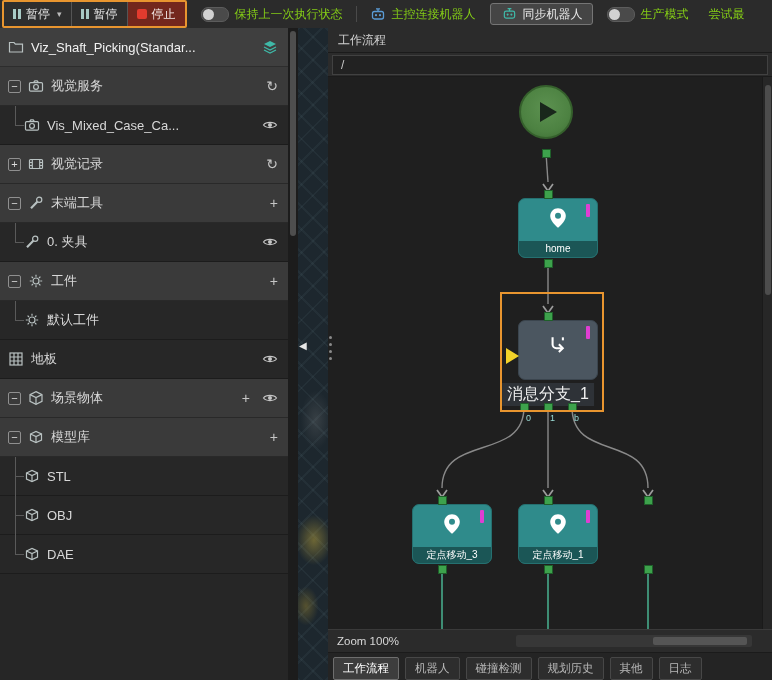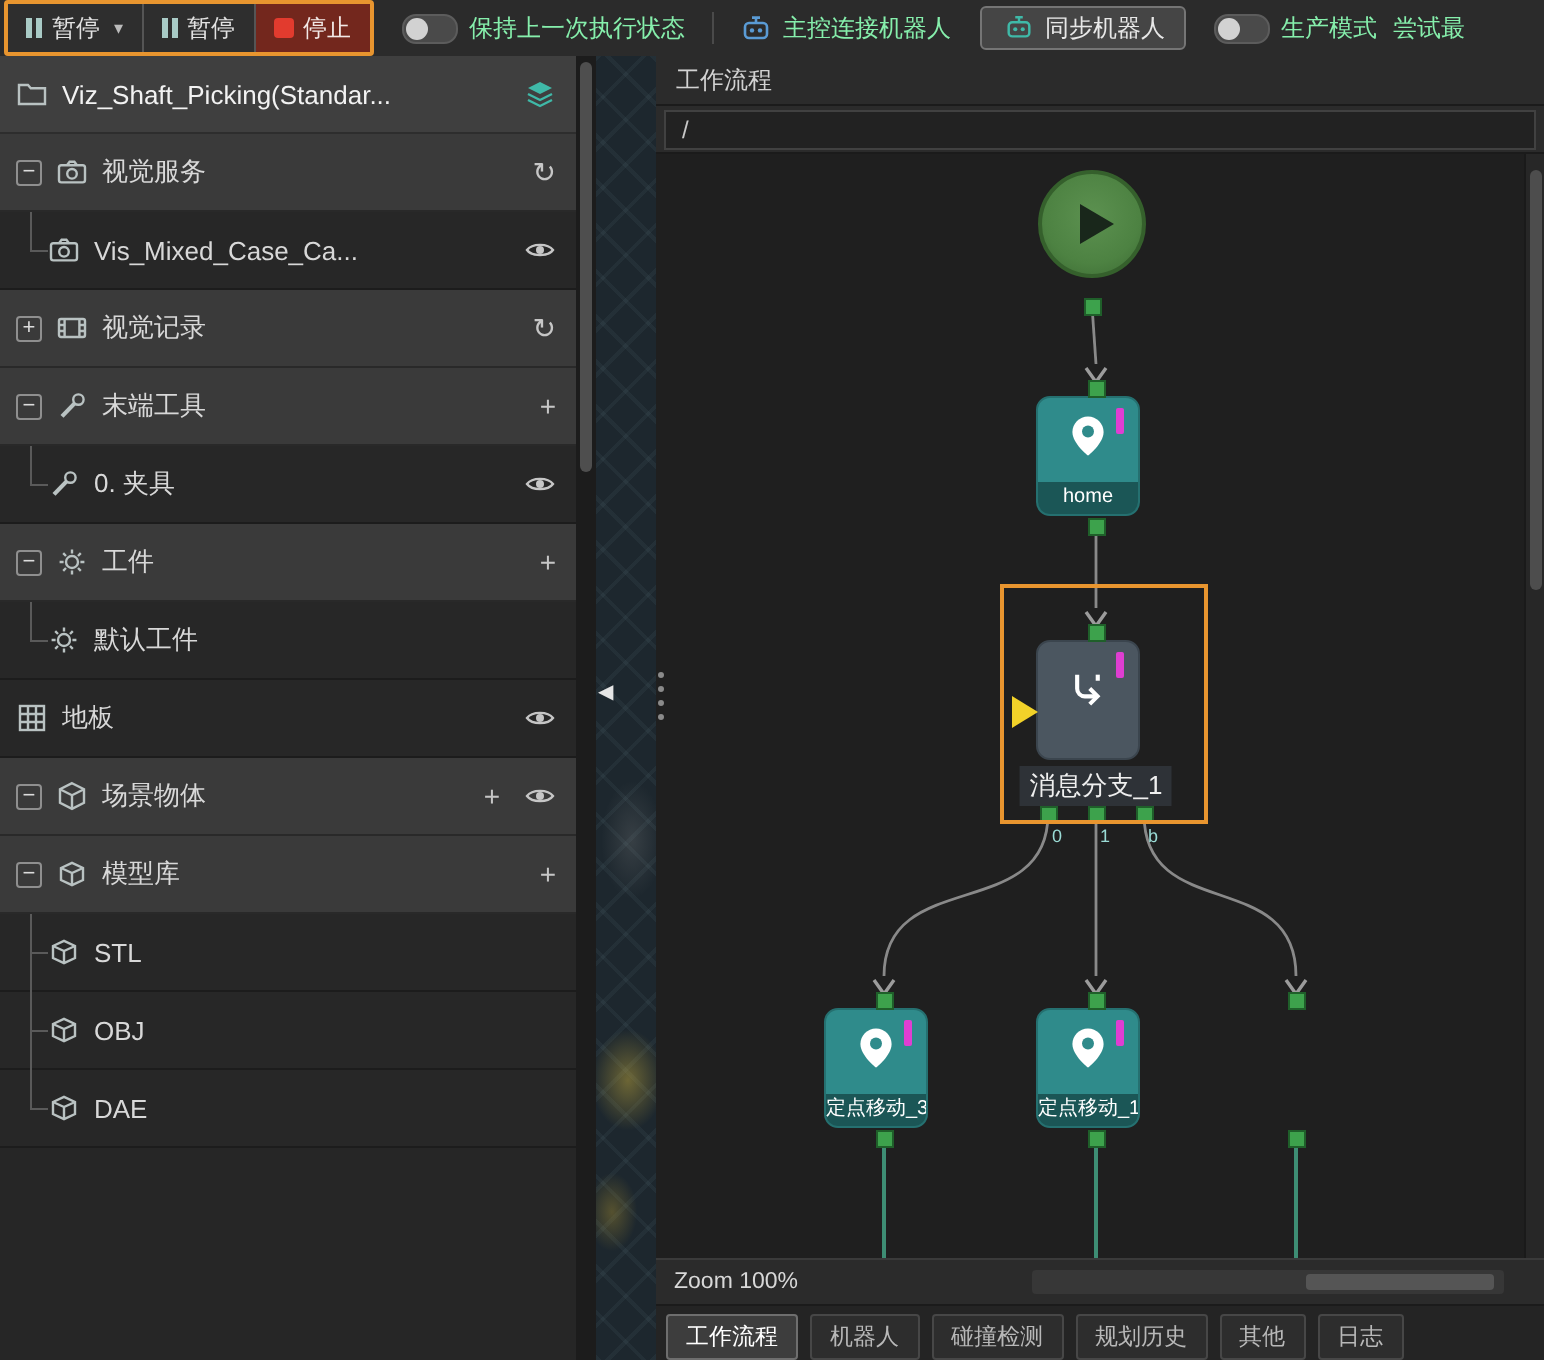--- a/index.html
+++ b/index.html
@@ -14,29 +14,29 @@
           color:#e2e2e2;font-size:12px;font-family:inherit;border-right:1px solid #555;cursor:pointer;}
   .tb-btn:last-child{border-right:none;}
   .tb-btn.stop{background:#73271d;color:#f2e8e6;}
   .pause-icon{display:inline-flex;gap:2px;}
   .pause-icon i{display:block;width:3px;height:10px;background:#a9cbc6;}
   .stop-icon{display:inline-block;width:10px;height:10px;border-radius:2px;background:var(--stop-red,#e23b2e);}
   .caret{font-size:9px;color:#bbb;margin-left:2px;}
   .toggle{width:26px;height:13px;border-radius:7px;background:#4a4a4a;border:1px solid #5c5c5c;
           position:relative;margin-left:14px;flex:none;cursor:pointer;}
   .toggle .knob{position:absolute;left:1px;top:1px;width:11px;height:11px;border-radius:50%;background:#d2d2d2;}
-  .tb-label{font-size:12px;color:#86efac;margin-left:6px;}
+  .tb-label{font-size:12px;color:#84cc16;margin-left:6px;}
   .vsep{display:inline-block;width:1px;height:16px;background:#4a4a4a;margin:0 11px 0 13px;}
   .robot-ic{display:inline-flex;width:16px;height:16px;margin-left:2px;}
   .robot-ic.blue{color:var(--accent-blue,#5a9bd5);}
   .robot-ic.teal{color:var(--sync-teal,#3fb9a8);}
   .sync-btn{display:flex;align-items:center;gap:5px;height:22px;padding:0 9px;margin-left:14px;
             background:#454545;border:1px solid #757575;border-radius:3px;color:#e8e8e8;
             font-size:12px;font-family:inherit;cursor:pointer;}
-  .try-label{margin-left:8px;}
+  .try-label{margin-left:20px;}
   
   .sidebar{position:absolute;left:0;top:28px;width:288px;height:652px;background:#262626;overflow:hidden;}
   .srow{display:flex;align-items:center;height:39px;padding:0 6px 0 8px;box-sizing:border-box;
         border-bottom:1px solid rgba(0,0,0,.28);font-size:13px;color:#d8d8d8;cursor:pointer;}
   .srow.root{background:#3f3f3f;color:#f2f2f2;}
   .srow.group{background:#3a3a3a;}
   .srow.leaf,.srow.leaf-top{background:#272727;}
   .tree{position:relative;width:16px;height:39px;flex:none;}
   .tree::before{content:"";position:absolute;left:7px;top:0;bottom:0;width:1px;background:#5a5a5a;}
   .tree.end::before{bottom:19px;}
@@ -73,32 +73,32 @@
   .canvas{position:relative;height:552px;background:#1f1f1f;overflow:hidden;}
   #edges{position:absolute;left:0;top:0;}
   .edge{stroke:#8f8f8f;fill:none;stroke-width:1.4;opacity:.95;}
   .chev{stroke:#9c9c9c;fill:none;stroke-width:1.7;}
   .tail{stroke:var(--tail,#3e8d74);fill:none;stroke-width:2;}
   .start-node{position:absolute;width:54px;height:54px;border-radius:50%;z-index:3;
               background:radial-gradient(circle at 50% 42%, #5c9150, var(--start-green,#4d8242) 62%, #3c6a33);
               border:2px solid #35602c;box-sizing:border-box;display:flex;align-items:center;justify-content:center;cursor:pointer;}
   .start-node .tri{width:0;height:0;border-left:17px solid #19271b;border-top:10px solid transparent;
                    border-bottom:10px solid transparent;margin-left:5px;}
-  .node{position:absolute;width:52px;height:60px;border-radius:7px;z-index:3;cursor:pointer;box-sizing:border-box;}
+  .node{position:absolute;width:80px;height:60px;border-radius:7px;z-index:3;cursor:pointer;box-sizing:border-box;}
   .node.move{background:var(--node-teal,#2f8b8b);border:1px solid #257070;}
   .node.branch{background:var(--branch-gray,#4b5660);border:1px solid #3b454e;}
   .node .nicon{display:block;width:24px;height:24px;margin:7px auto 0;}
   .node.branch .nicon{width:26px;height:26px;margin-top:12px;}
   .node .accent{position:absolute;right:7px;top:5px;width:4px;height:13px;border-radius:1px;
                 background:var(--magenta,#df3ed2);}
   .nlabel{position:absolute;left:0;right:0;bottom:0;height:16px;line-height:16px;text-align:center;
           font-size:10px;color:#fff;background:rgba(8,34,34,.5);border-radius:0 0 6px 6px;
           overflow:hidden;white-space:nowrap;}
   .nlabel-out{position:absolute;transform:translateX(-50%);padding:1px 5px;background:#2e3237;
-              font-size:13px;color:#efefef;white-space:nowrap;z-index:4;}
+              font-size:16px;color:#efefef;white-space:nowrap;z-index:4;}
   .port{position:absolute;width:9px;height:9px;background:var(--port-green,#3da24c);
         border:1px solid #1f5f2a;box-sizing:border-box;z-index:5;cursor:crosshair;}
   .plabel{position:absolute;font-size:9px;color:#9adbd5;z-index:5;}
   .selbox{position:absolute;width:104px;height:120px;border:2px solid var(--selection,#e8952f);
           box-sizing:border-box;z-index:6;pointer-events:none;}
   .run-marker{position:absolute;width:0;height:0;z-index:7;
               border-left:13px solid var(--yellow-marker,#f2d229);
               border-top:8px solid transparent;border-bottom:8px solid transparent;}
   .vscroll{position:absolute;left:434px;top:0;width:10px;height:552px;background:#272727;border-left:1px solid #1a1a1a;box-sizing:border-box;}
   .vscroll .thumb{position:absolute;left:2px;top:8px;width:6px;height:210px;border-radius:3px;background:#4d4d4d;}

